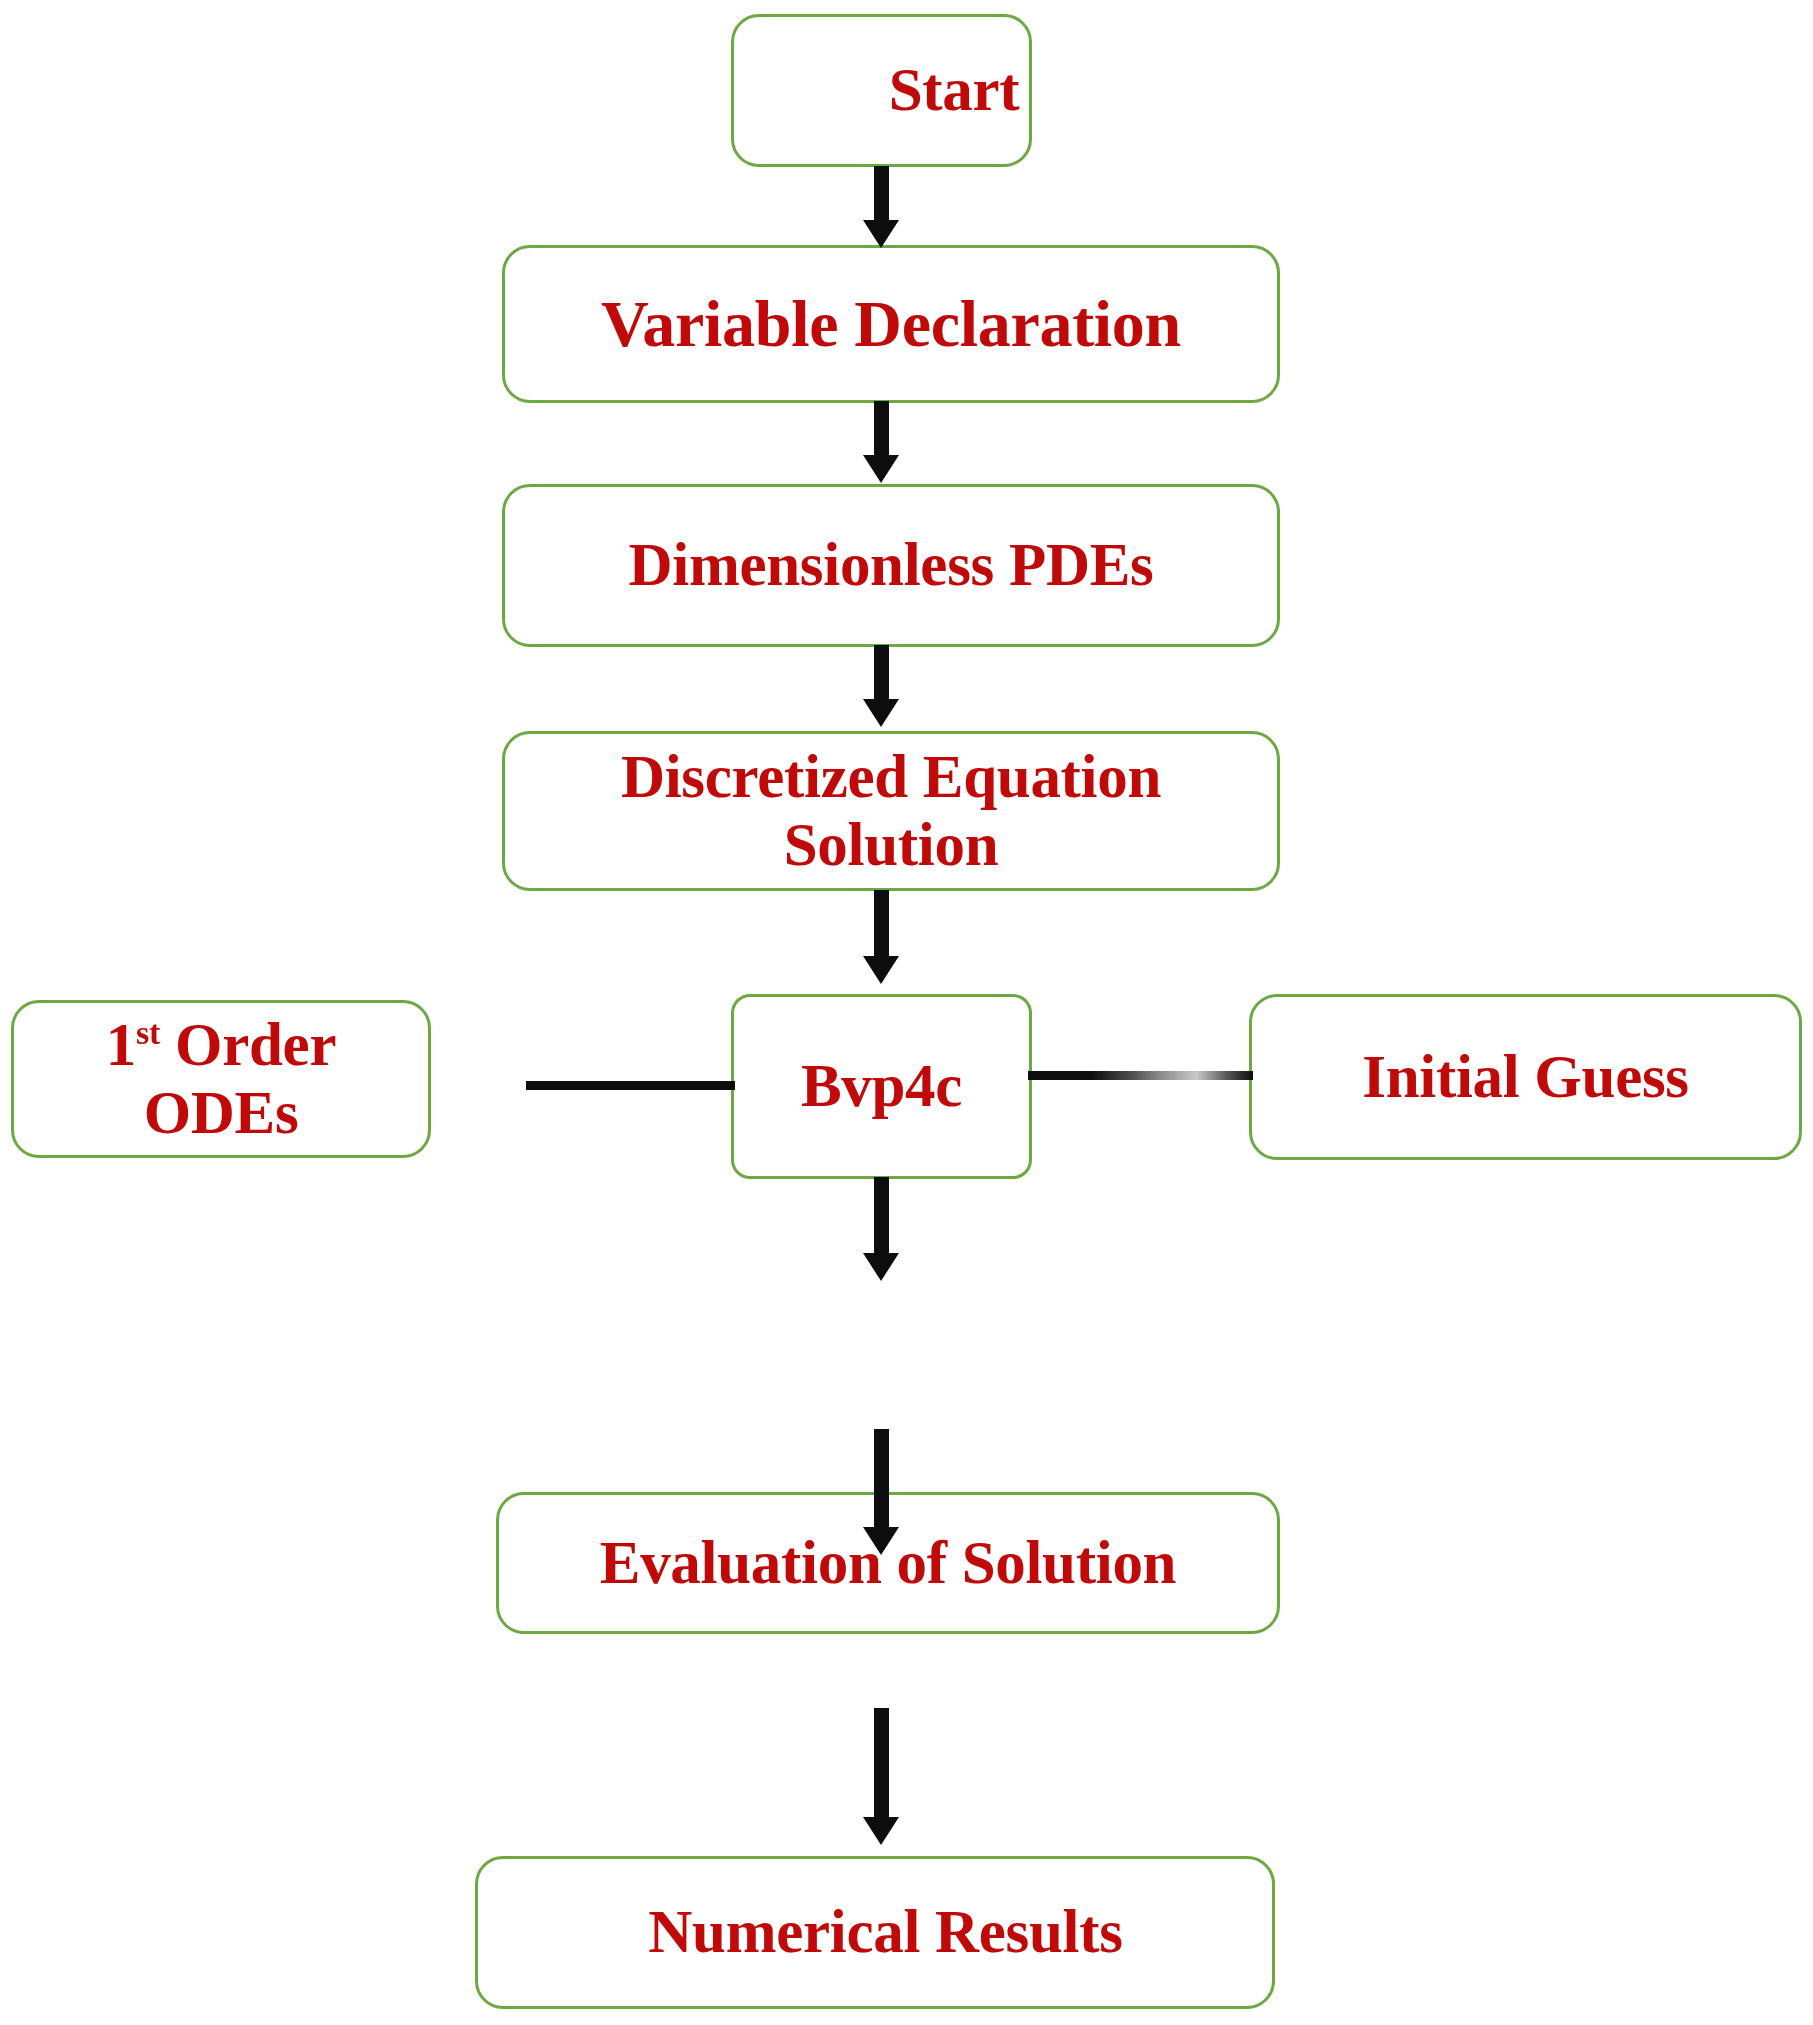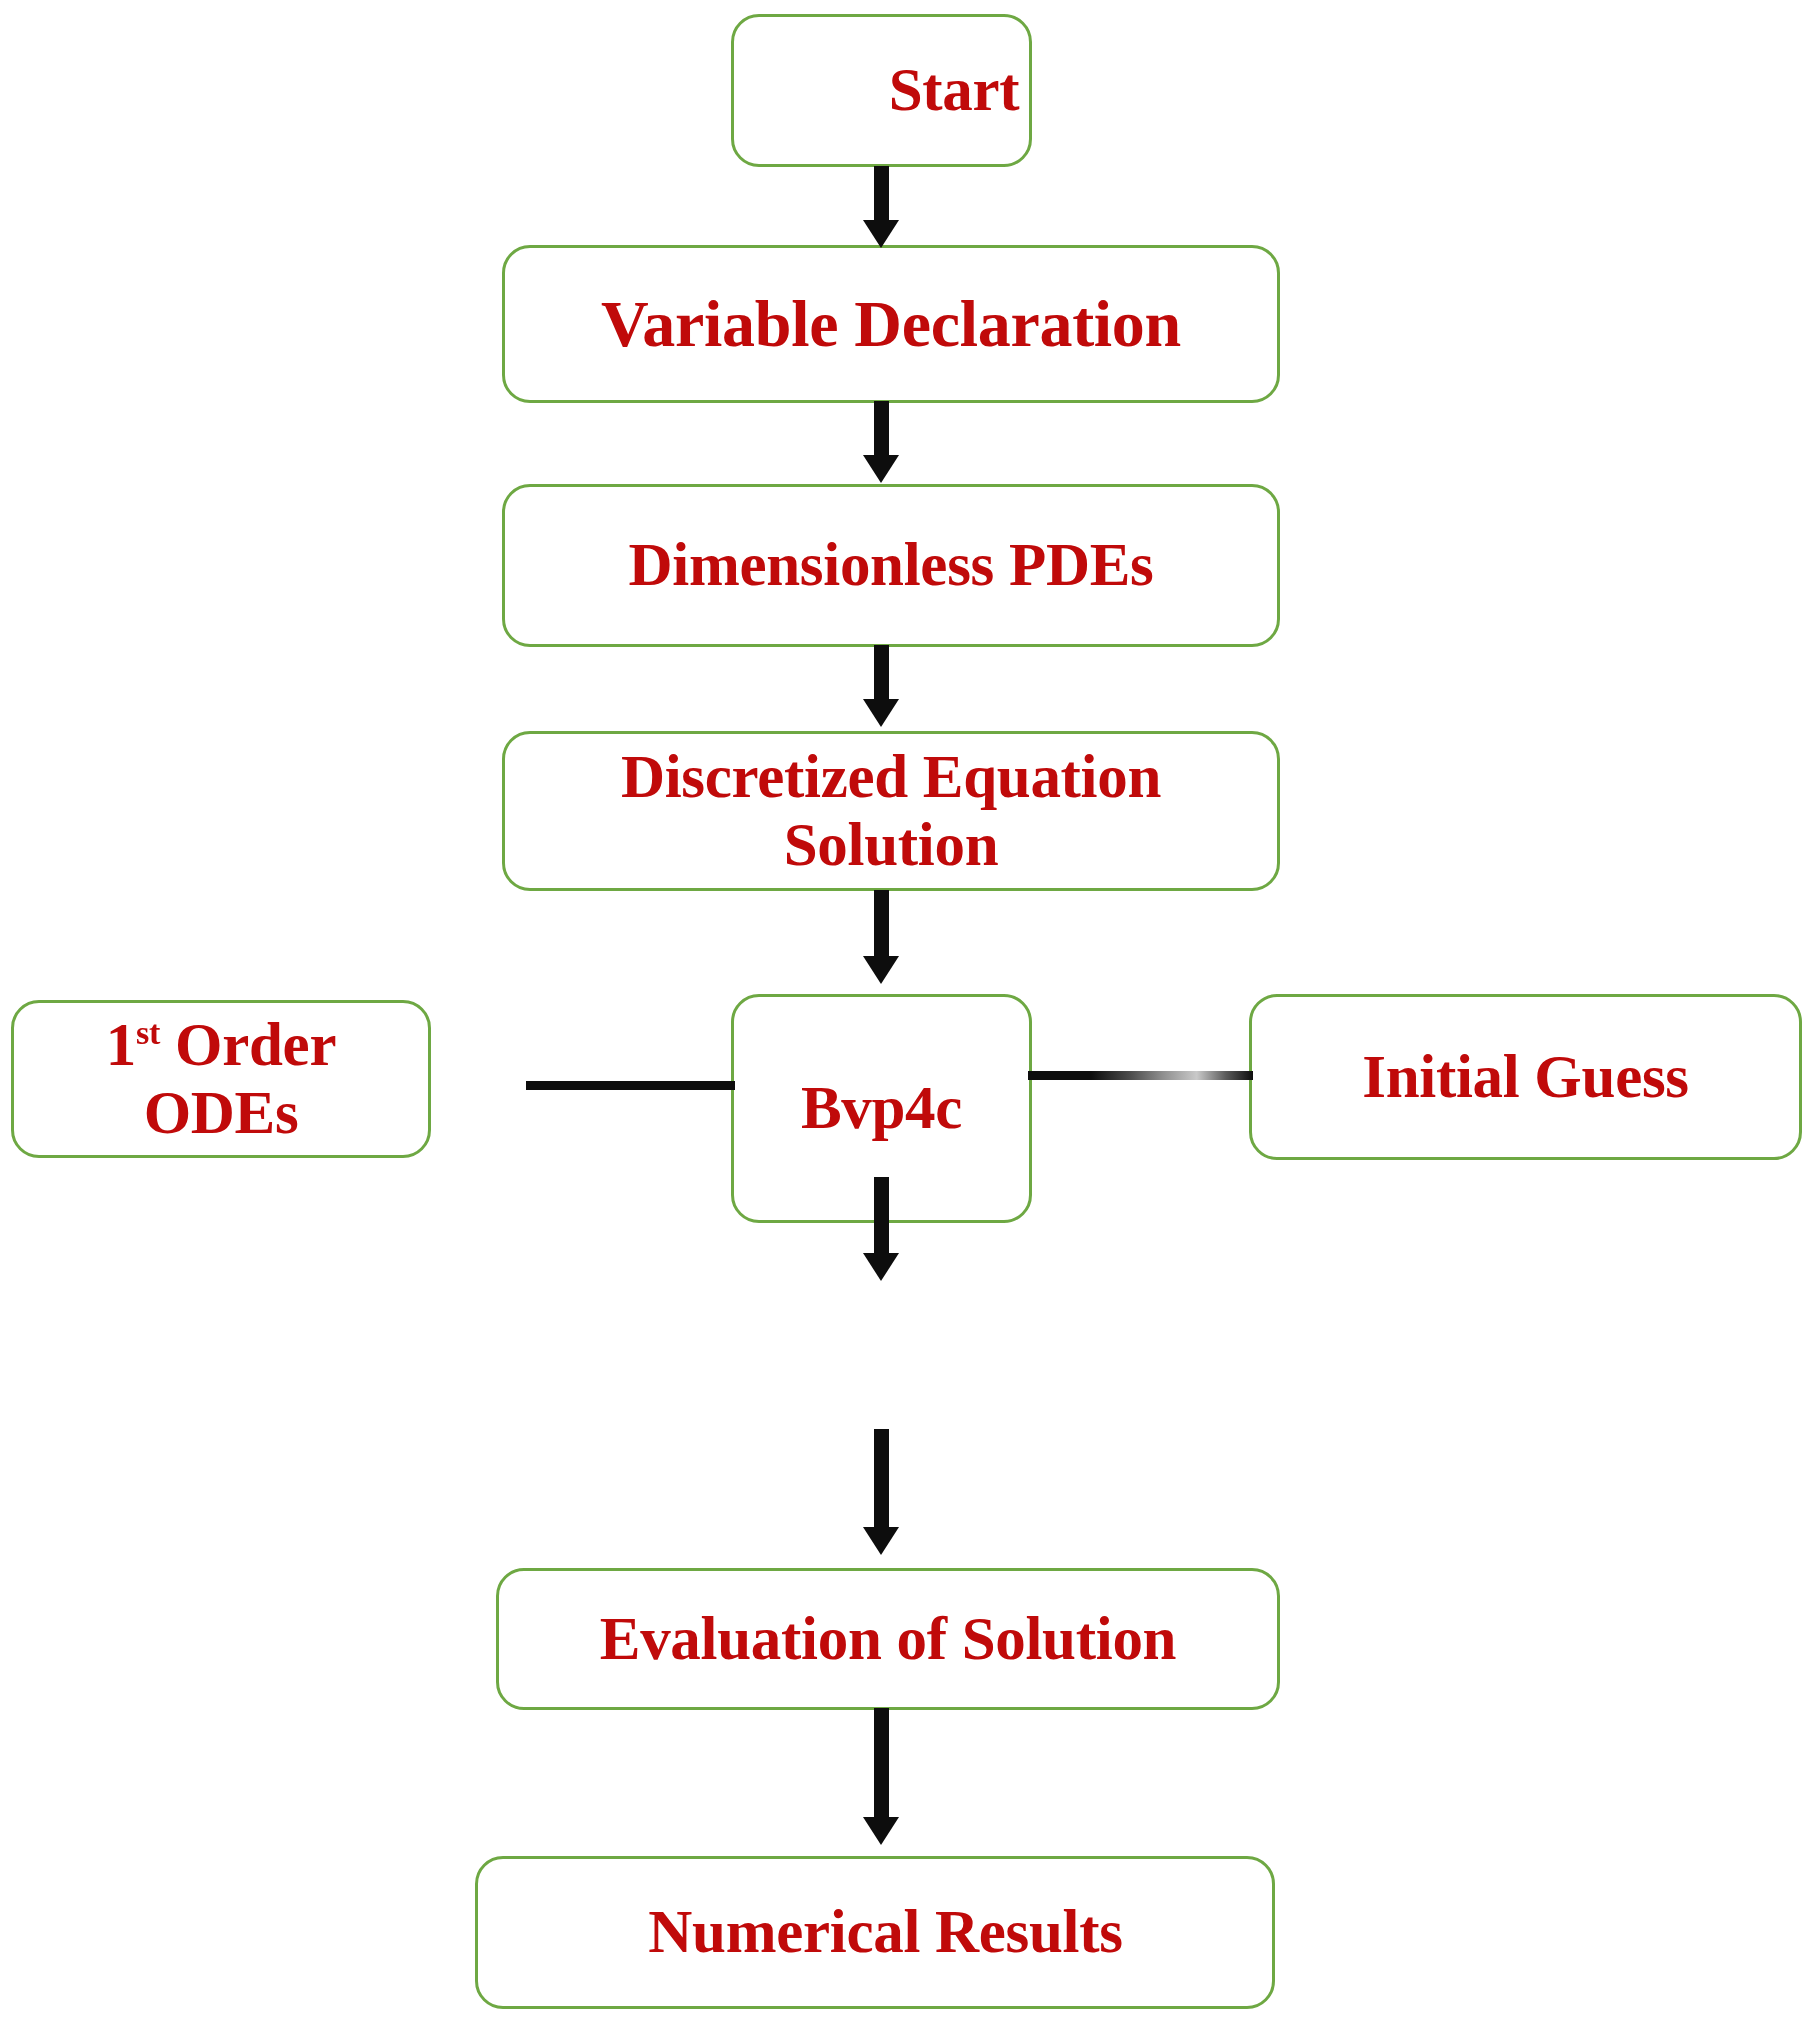--- a/index.html
+++ b/index.html
@@ -39,24 +39,24 @@
     padding: 0 9.7px;
     box-sizing: border-box;
   }
 
   
   #node-start        { left: 731px; top: 14px;   width: 301px;  height: 153px;  font-size: 61px; text-align: right; }
   #node-variable     { left: 502px;  top: 245px;  width: 778px; height: 158px;  font-size: 66px; }
   #node-pdes         { left: 502px;  top: 484px;  width: 778px; height: 163px;  font-size: 61px; }
   #node-discretized  { left: 502px;  top: 731px; width: 778px; height: 160px;  font-size: 61px; }
   #node-odes         { left: 11px;   top: 1000px; width: 420px;  height: 158px;  font-size: 61px; }
-  #node-bvp4c        { left: 731px; top: 994px; width: 301px;  height: 229px;  font-size: 61px; }
+  #node-bvp4c        { left: 731px; top: 994px; width: 301px;  height: 185px;  font-size: 61px; border-radius: 19px; }
   #node-guess        { left: 1249px; top: 994px; width: 553px;  height: 166px;  font-size: 61px; }
   #node-boundary     { left: 502px;  top: 1284px; width: 778px; height: 146px;  font-size: 61px; }
-  #node-evaluation   { left: 496px;  top: 1568px; width: 784px; height: 142px;  font-size: 61px; }
+  #node-evaluation   { left: 496px;  top: 1492px; width: 784px; height: 142px;  font-size: 61px; }
   #node-results      { left: 475px;  top: 1856px; width: 800px; height: 153px;  font-size: 61px; padding-left: 21px; }
 
   .sup {
     font-size: 0.56em;
     vertical-align: super;
     line-height: 0;
   }
 
   
   .arrow-v {

